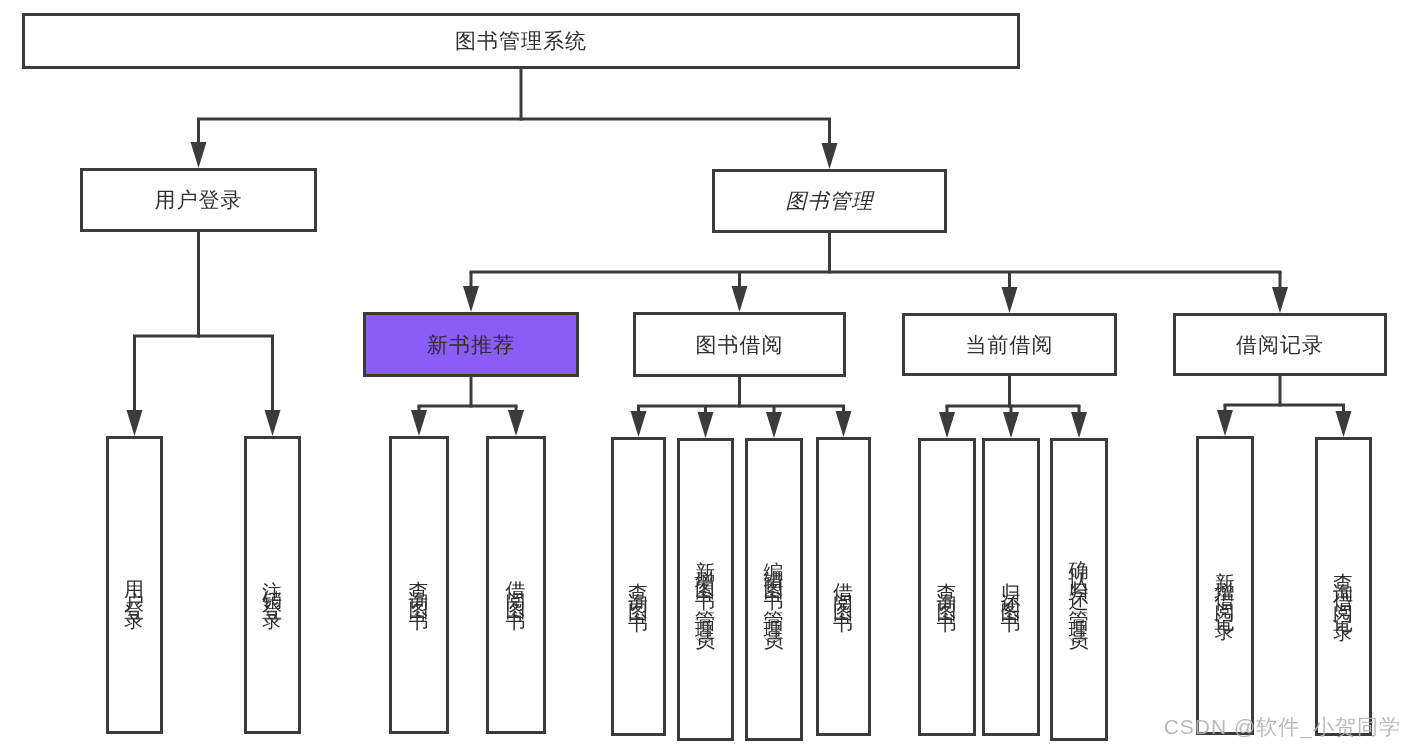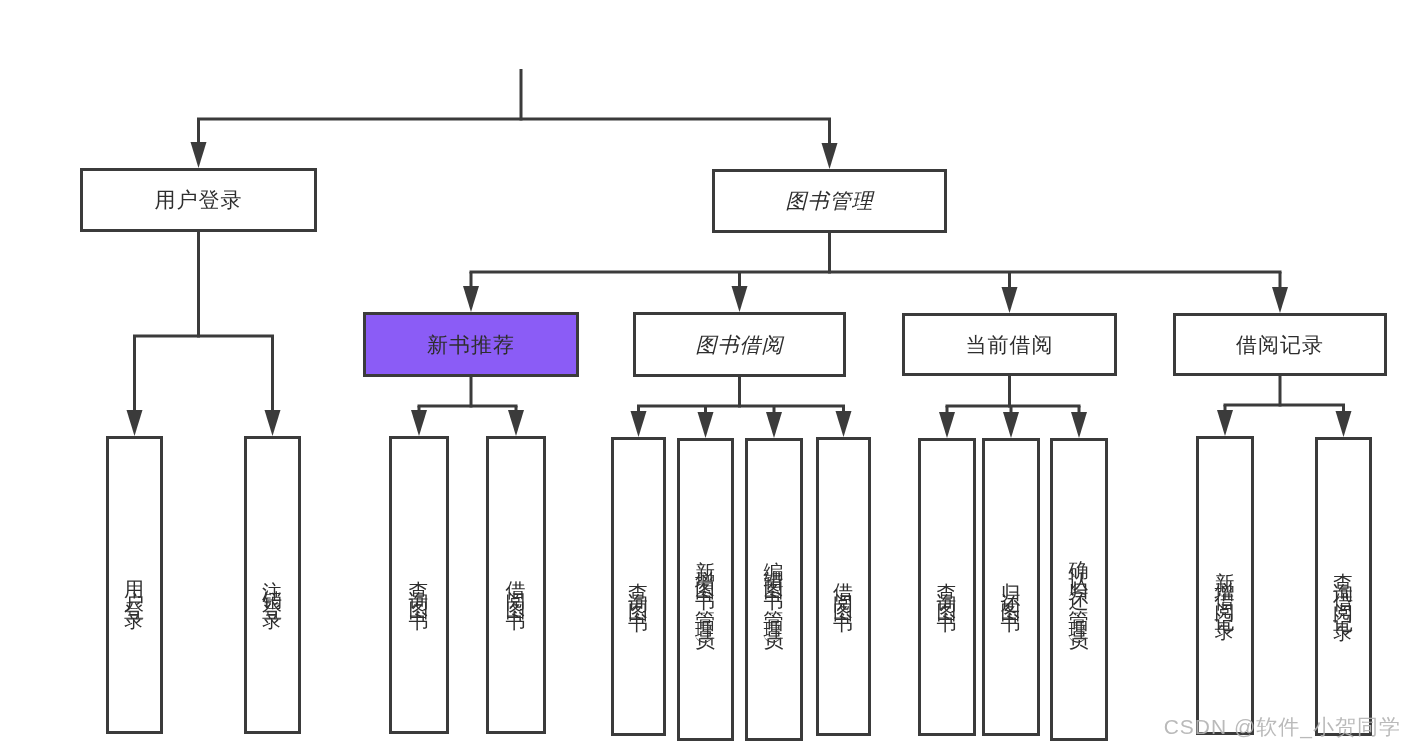--- a/index.html
+++ b/index.html
@@ -119,24 +119,25 @@
       <g stroke="#3b3b3b" stroke-width="3" fill="none">
         <line x1="1280" y1="376" x2="1280" y2="406.5"></line>
         <line x1="1223.5" y1="405" x2="1345" y2="405"></line>
         <line x1="1225" y1="405" x2="1225" y2="416"></line>
         <polygon points="1217,410 1233,410 1225,436" fill="#3b3b3b" stroke="none"></polygon>
         <line x1="1343.5" y1="405" x2="1343.5" y2="417"></line>
         <polygon points="1335.5,411 1351.5,411 1343.5,437" fill="#3b3b3b" stroke="none"></polygon>
       </g>
     </svg>
   <div class="watermark" style="color: rgb(179, 179, 179); margin-top: 32px;">CSDN @软件_小贺同学</div>
+<div class="node horizontal" style="left: 22px; top: 13px; width: 998px; height: 56px; border-color: rgb(59, 59, 59); background: rgb(255, 255, 255); color: rgb(46, 46, 46);">图书管理系统</div>
     <div class="node horizontal" style="left: 80px; top: 168px; width: 237px; height: 64px; border-color: rgb(59, 59, 59); background: rgb(255, 255, 255); color: rgb(46, 46, 46);">用户登录</div>
     <div class="node horizontal" style="left: 712px; top: 169px; width: 235px; height: 64px; border-color: rgb(59, 59, 59); background: rgb(255, 255, 255); color: rgb(46, 46, 46); font-style: italic;">图书管理</div>
     <div class="node horizontal" style="left: 363px; top: 312px; width: 216px; height: 65px; border-color: rgb(59, 59, 59); background: #8b5cf6; color: rgb(46, 46, 46);">新书推荐</div>
-    <div class="node horizontal" style="left: 633px; top: 312px; width: 213px; height: 65px; border-color: rgb(59, 59, 59); background: rgb(255, 255, 255); color: rgb(46, 46, 46); font-style: italic;">图书借阅</div>
+    <div class="node horizontal" style="left: 633px; top: 312px; width: 213px; height: 65px; border-color: rgb(59, 59, 59); background: rgb(255, 255, 255); color: rgb(46, 46, 46);">图书借阅</div>
     <div class="node horizontal" style="left: 902px; top: 313px; width: 215px; height: 63px; border-color: rgb(59, 59, 59); background: rgb(255, 255, 255); color: rgb(46, 46, 46); font-family: Liberation Serif, serif;">当前借阅</div>
     <div class="node horizontal" style="left: 1173px; top: 313px; width: 214px; height: 63px; border-color: rgb(59, 59, 59); background: rgb(255, 255, 255); color: rgb(46, 46, 46); text-align: right;">借阅记录</div>
     <div class="node vertical" style="left: 106px; top: 436px; width: 57px; height: 298px; border-color: rgb(59, 59, 59); background: rgb(255, 255, 255); color: rgb(46, 46, 46);">用户登录</div>
     <div class="node vertical" style="left: 244px; top: 436px; width: 57px; height: 298px; border-color: rgb(59, 59, 59); background: rgb(255, 255, 255); color: rgb(46, 46, 46);">注销登录</div>
     <div class="node vertical" style="left: 389px; top: 436px; width: 60px; height: 298px; border-color: rgb(59, 59, 59); background: rgb(255, 255, 255); color: rgb(46, 46, 46);">查询图书</div>
     <div class="node vertical" style="left: 486px; top: 436px; width: 60px; height: 298px; border-color: rgb(59, 59, 59); background: rgb(255, 255, 255); color: rgb(46, 46, 46);">借阅图书</div>
     <div class="node vertical" style="left: 611px; top: 437px; width: 55px; height: 299px; border-color: rgb(59, 59, 59); background: rgb(255, 255, 255); color: rgb(46, 46, 46);">查询图书</div>
     <div class="node vertical" style="left: 677px; top: 438px; width: 57px; height: 303px; border-color: rgb(59, 59, 59); background: rgb(255, 255, 255); color: rgb(46, 46, 46);">新增图书（管理员）</div>
     <div class="node vertical" style="left: 745px; top: 438px; width: 58px; height: 303px; border-color: rgb(59, 59, 59); background: rgb(255, 255, 255); color: rgb(46, 46, 46);">编辑图书（管理员）</div>
     <div class="node vertical" style="left: 816px; top: 437px; width: 55px; height: 299px; border-color: rgb(59, 59, 59); background: rgb(255, 255, 255); color: rgb(46, 46, 46);">借阅图书</div>

